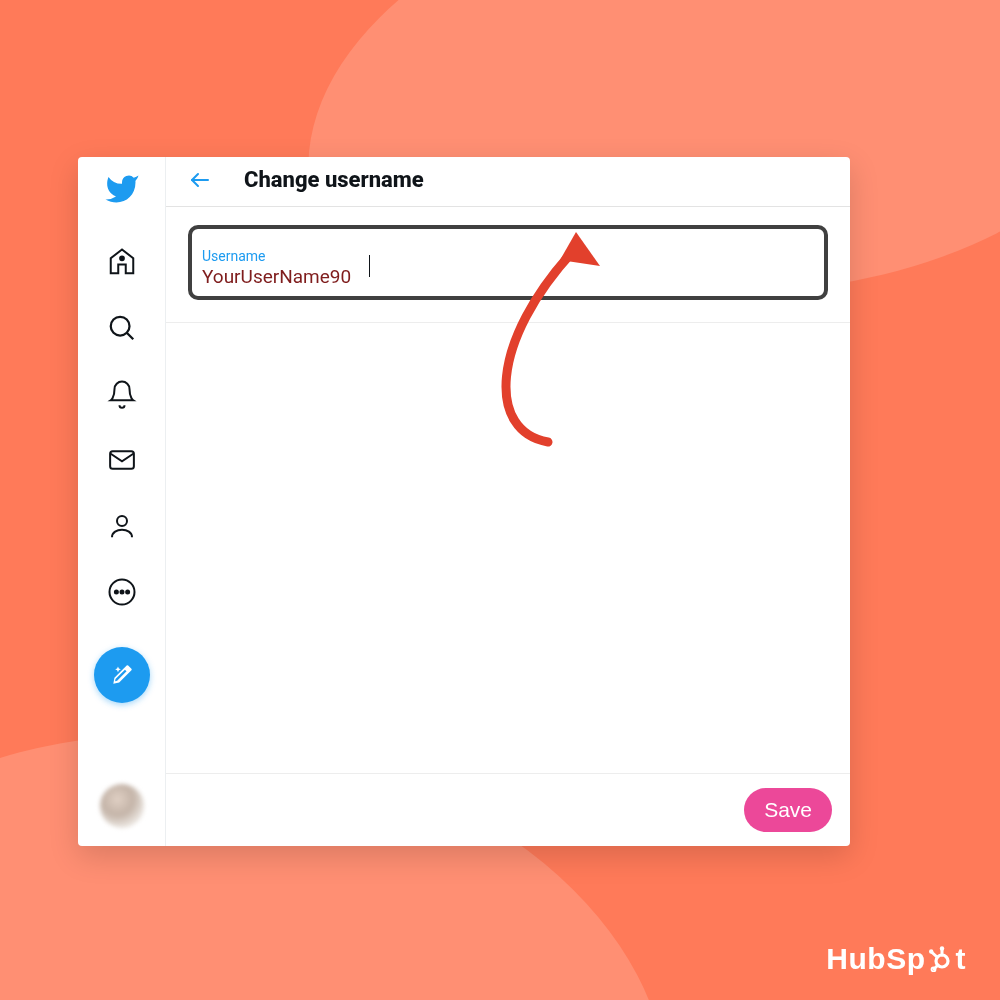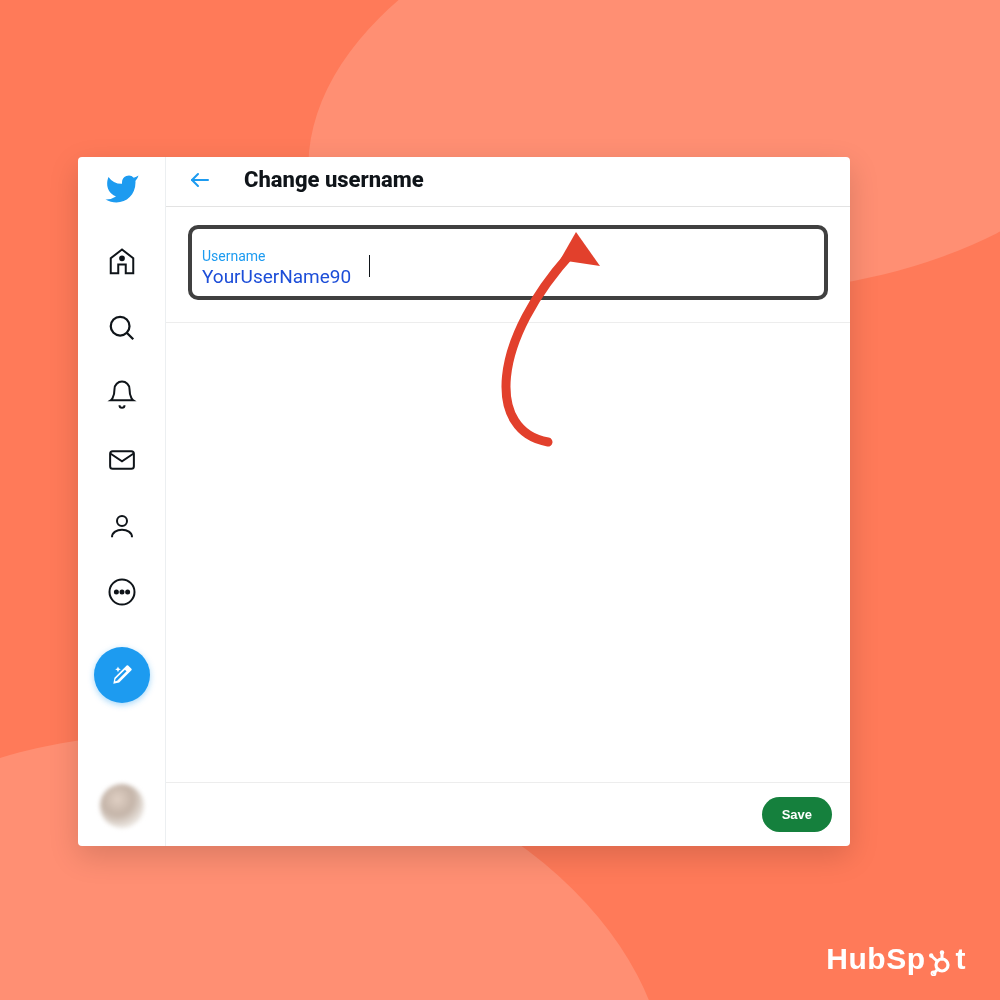--- a/index.html
+++ b/index.html
@@ -127,21 +127,21 @@
     font-size: 14px;
     color: #1d9bf0;
     font-weight: 400;
     margin-bottom: 1px;
   }
   .field input {
     width: 100%;
     border: none;
     outline: none;
     font-size: 19px;
-    color: #1d4ed8;
+    color: #7f1d1d;
     font-family: inherit;
     padding: 0;
   }
   .caret {
     position: absolute;
     left: 177px;
     top: 26px;
     width: 1px; height: 22px;
     background: #0f1419;
   }
@@ -162,24 +162,24 @@
   }
 
   .footer {
     margin-top: auto;
     display: flex;
     justify-content: flex-end;
     padding: 14px 18px;
     border-top: 1px solid #ededed;
   }
   .save-btn {
-    background: #15803d;
+    background: #ec4899;
     color: #fff;
-    font-weight: 700;
-    font-size: 13px;
+    font-weight: 400;
+    font-size: 21px;
     border: none;
     border-radius: 9999px;
     padding: 10px 20px;
     cursor: pointer;
   }
 
   
   .arrow-overlay {
     position: absolute;
     left: 312px; top: 75px;
@@ -188,21 +188,21 @@
   }
 
   
   .hubspot-logo {
     position: absolute;
     bottom: 24px; right: 34px;
     color: #ffffff;
     font-weight: 700;
     font-size: 30px;
     font-family: "Helvetica Neue", Arial, sans-serif;
-    display: flex; align-items: flex-end; gap: 3px;
+    display: flex; align-items: center; gap: 3px;
     letter-spacing: 0.5px;
   }
   .hubspot-sprocket { display: inline-flex; position: relative; top: 0px; }
   .hubspot-sprocket svg { width: 24px; height: 26px; }
 </style>
 </head>
 <body>
 
 <div class="bg-wave-top"></div>
 <div class="bg-wave-bottom"></div>

